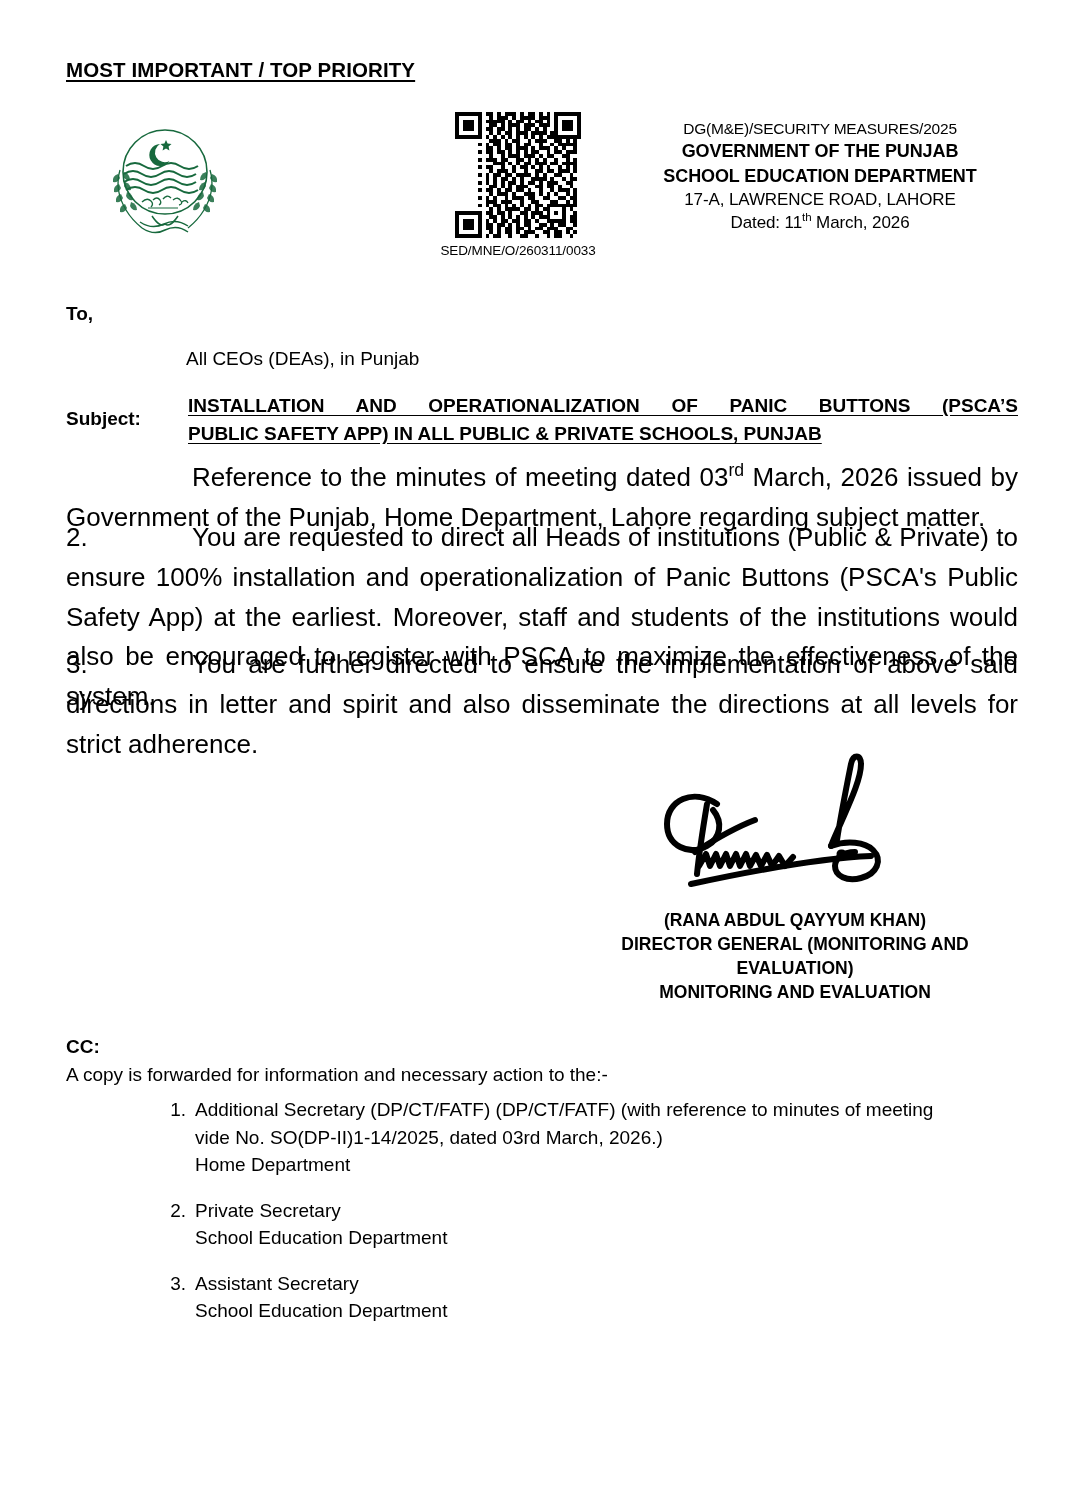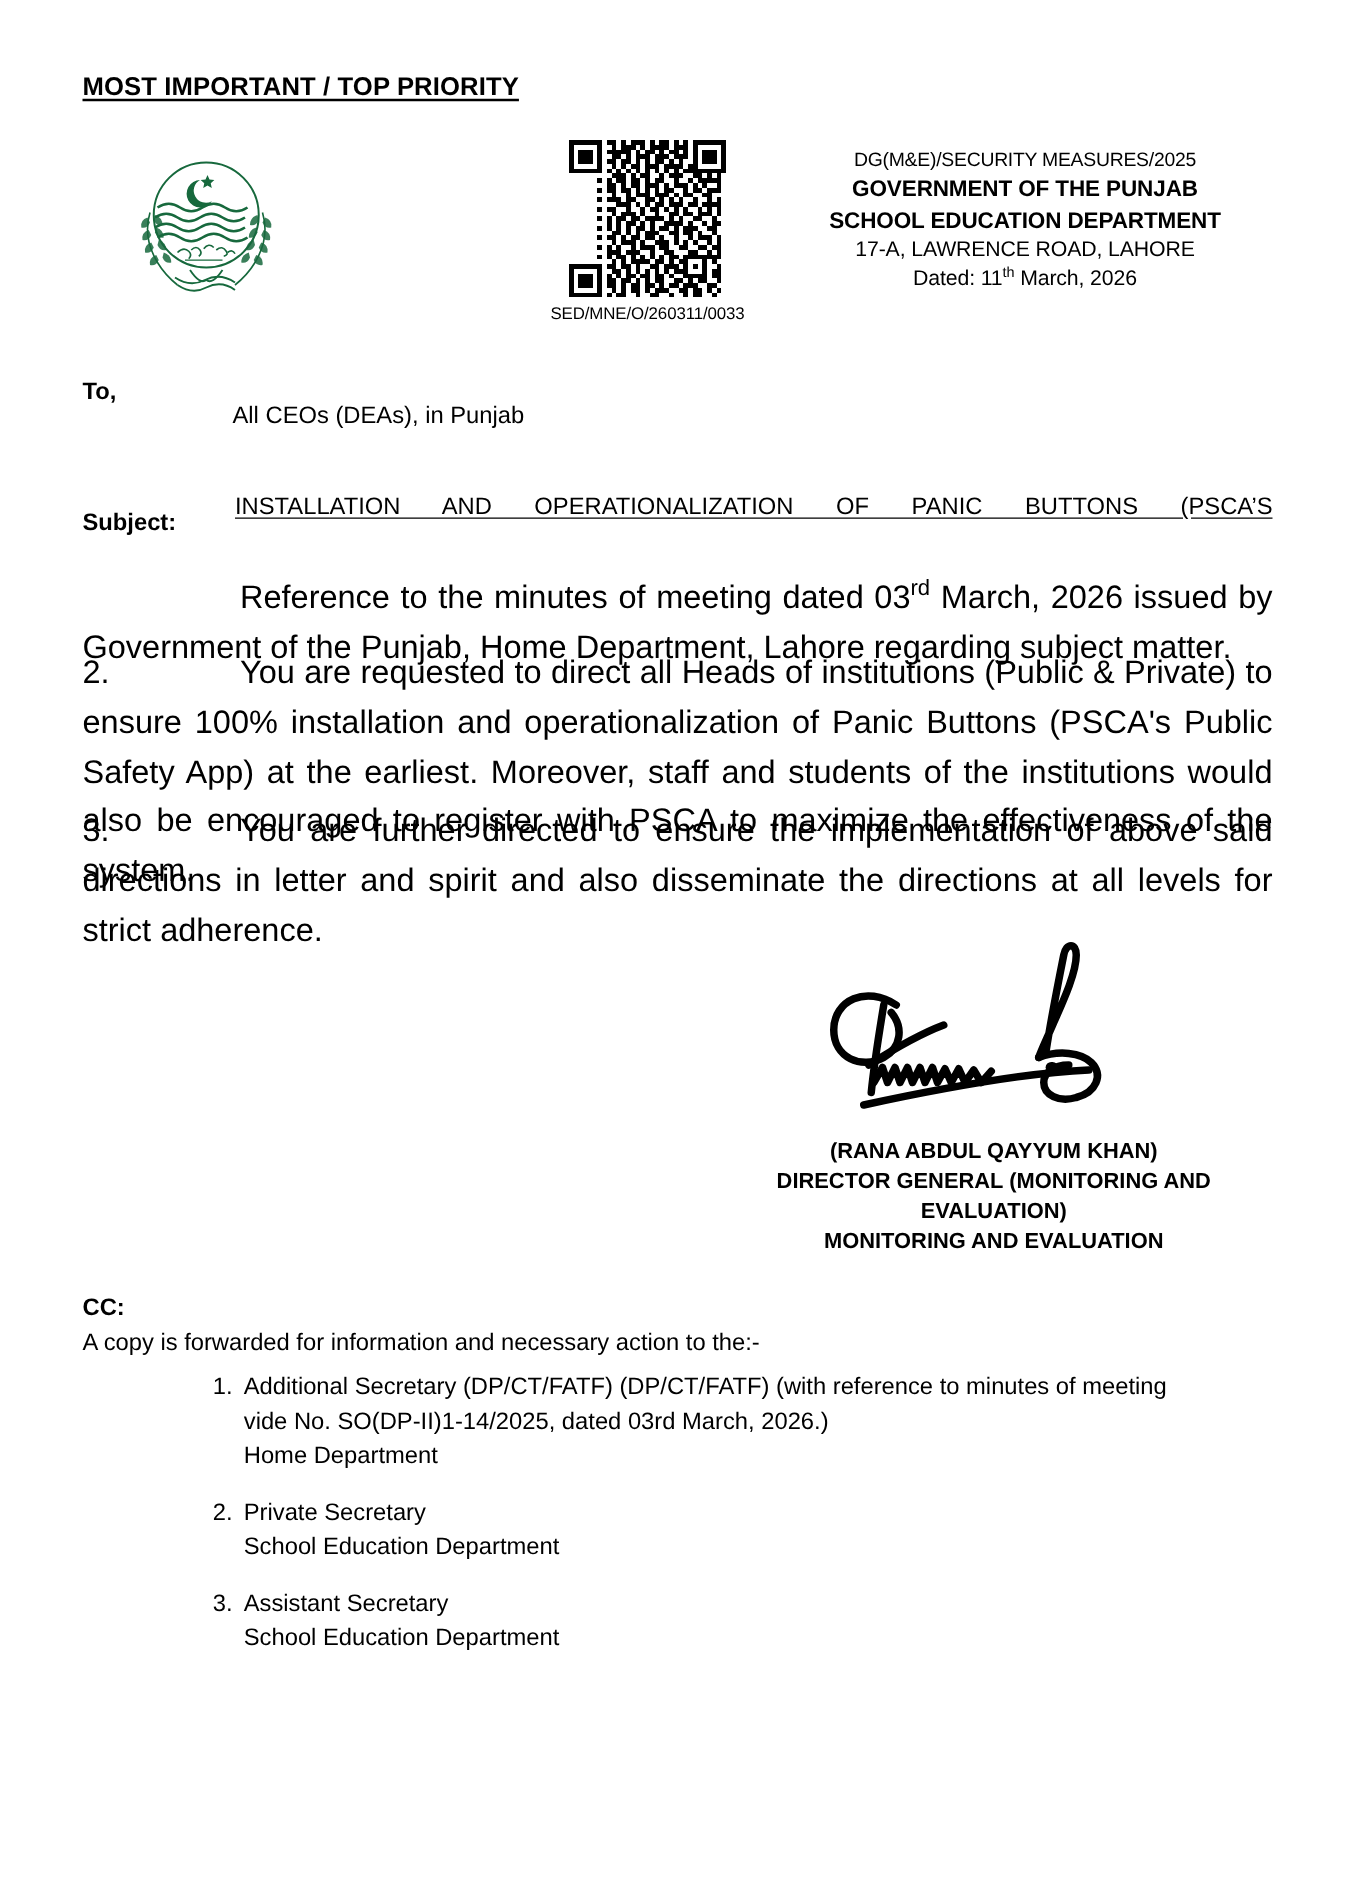--- a/index.html
+++ b/index.html
@@ -114,21 +114,21 @@
   .to-label {
     position: absolute;
     left: 66px;
     top: 303px;
     font-size: 19px;
     font-weight: bold;
   }
   .to-value {
     position: absolute;
     left: 186px;
-    top: 322px;
+    top: 348px;
     font-size: 19px;
   }
 
   .subject-block {
     position: absolute;
     left: 66px;
     top: 392px;
     width: 952px;
   }
   .subject-label {
@@ -137,21 +137,21 @@
     top: 16px;
     font-size: 19px;
     font-weight: bold;
   }
   .subject-text {
     position: absolute;
     left: 122px;
     top: 0;
     width: 830px;
     font-size: 19px;
-    font-weight: normal;
+    font-weight: bold;
     text-decoration: underline;
     text-underline-offset: 3px;
     line-height: 1.47;
   }
   .subject-line1 {
     display: block;
     text-align: justify;
     text-align-last: justify;
     white-space: normal;
   }
@@ -628,20 +628,21 @@
     </div>
   </div>
 
   <div class="to-label">To,</div>
   <div class="to-value">All CEOs (DEAs), in Punjab</div>
 
   <div class="subject-block">
     <span class="subject-label">Subject:</span>
     <span class="subject-text">
       <span class="subject-line1">INSTALLATION AND OPERATIONALIZATION OF PANIC BUTTONS (PSCA’S</span>
+      <span class="subject-line2">PUBLIC SAFETY APP) IN ALL PUBLIC &amp; PRIVATE SCHOOLS, PUNJAB</span>
     </span>
   </div>
 
   <div class="para" id="para-ref"><span class="lead"></span><span>Reference to the minutes of meeting dated 03</span><sup class="sup">rd</sup><span> March, 2026 issued by Government of the Punjab, Home Department, Lahore regarding subject matter.</span></div>
 
   <div class="para" id="para-2"><span class="pnum">2.</span><span>You are requested to direct all Heads of institutions (Public &amp; Private) to ensure 100% installation and operationalization of Panic Buttons (PSCA's Public Safety App) at the earliest. Moreover, staff and students of the institutions would also be encouraged to register with PSCA to maximize the effectiveness of the system.</span></div>
 
   <div class="para" id="para-3"><span class="pnum">3.</span><span>You are further directed to ensure the implementation of above said directions in letter and spirit and also disseminate the directions at all levels for strict adherence.</span></div>
 
   <div class="signature-img">

